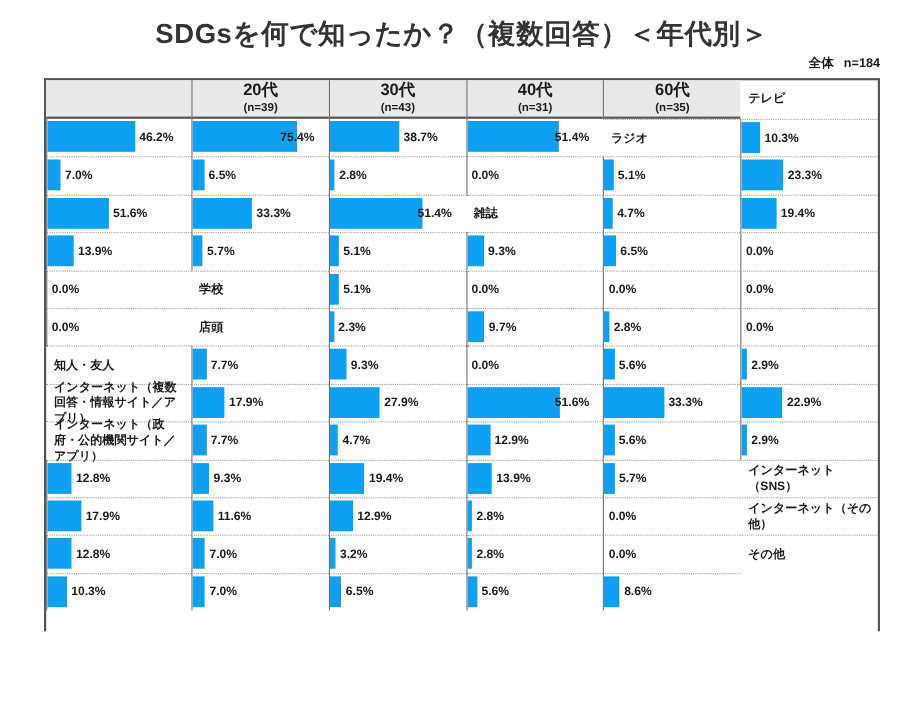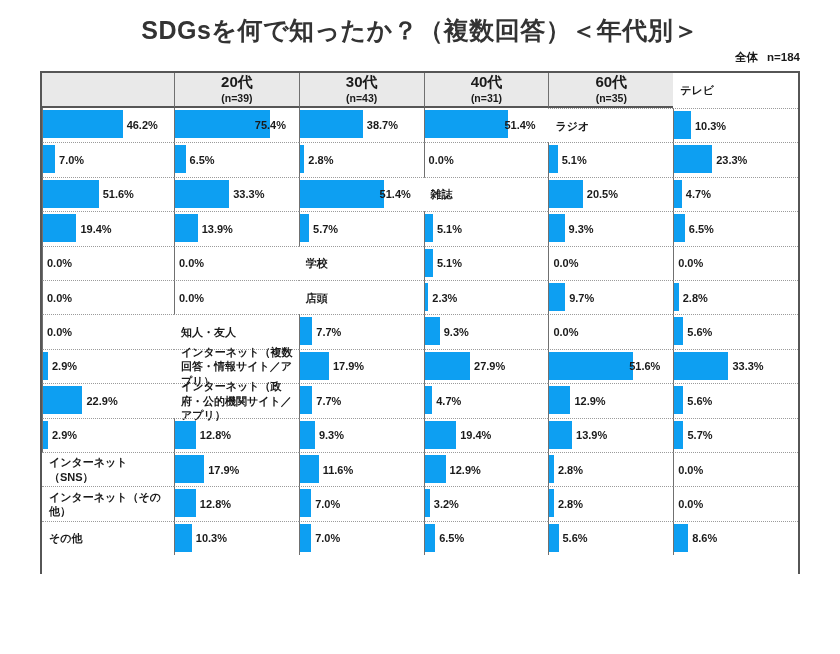--- a/index.html
+++ b/index.html
@@ -129,24 +129,20 @@
       <div class="dcell vline sep">
         <div class="bar" style="width: 43.816%;"></div>
         <div class="val" style="left: min(43.816% + 4px, 100% - 44px);">33.3%</div>
       </div>
       <div class="dcell vline sep">
         <div class="bar" style="width: 67.632%;"></div>
         <div class="val" style="left: min(67.632% + 4px, 100% - 44px);">51.4%</div>
       </div>
       <div class="lcell sep">雑誌</div>
       <div class="dcell vline sep">
-        <div class="bar" style="width: 26.974%;"></div>
-        <div class="val" style="left: min(26.974% + 4px, 100% - 44px);">20.5%</div>
-      </div>
-      <div class="dcell vline sep">
         <div class="bar" style="width: 6.184%;"></div>
         <div class="val" style="left: min(6.184% + 4px, 100% - 44px);">4.7%</div>
       </div>
       <div class="dcell vline sep">
         <div class="bar" style="width: 25.526%;"></div>
         <div class="val" style="left: min(25.526% + 4px, 100% - 44px);">19.4%</div>
       </div>
       <div class="dcell vline sep">
         <div class="bar" style="width: 18.289%;"></div>
         <div class="val" style="left: min(18.289% + 4px, 100% - 44px);">13.9%</div>

